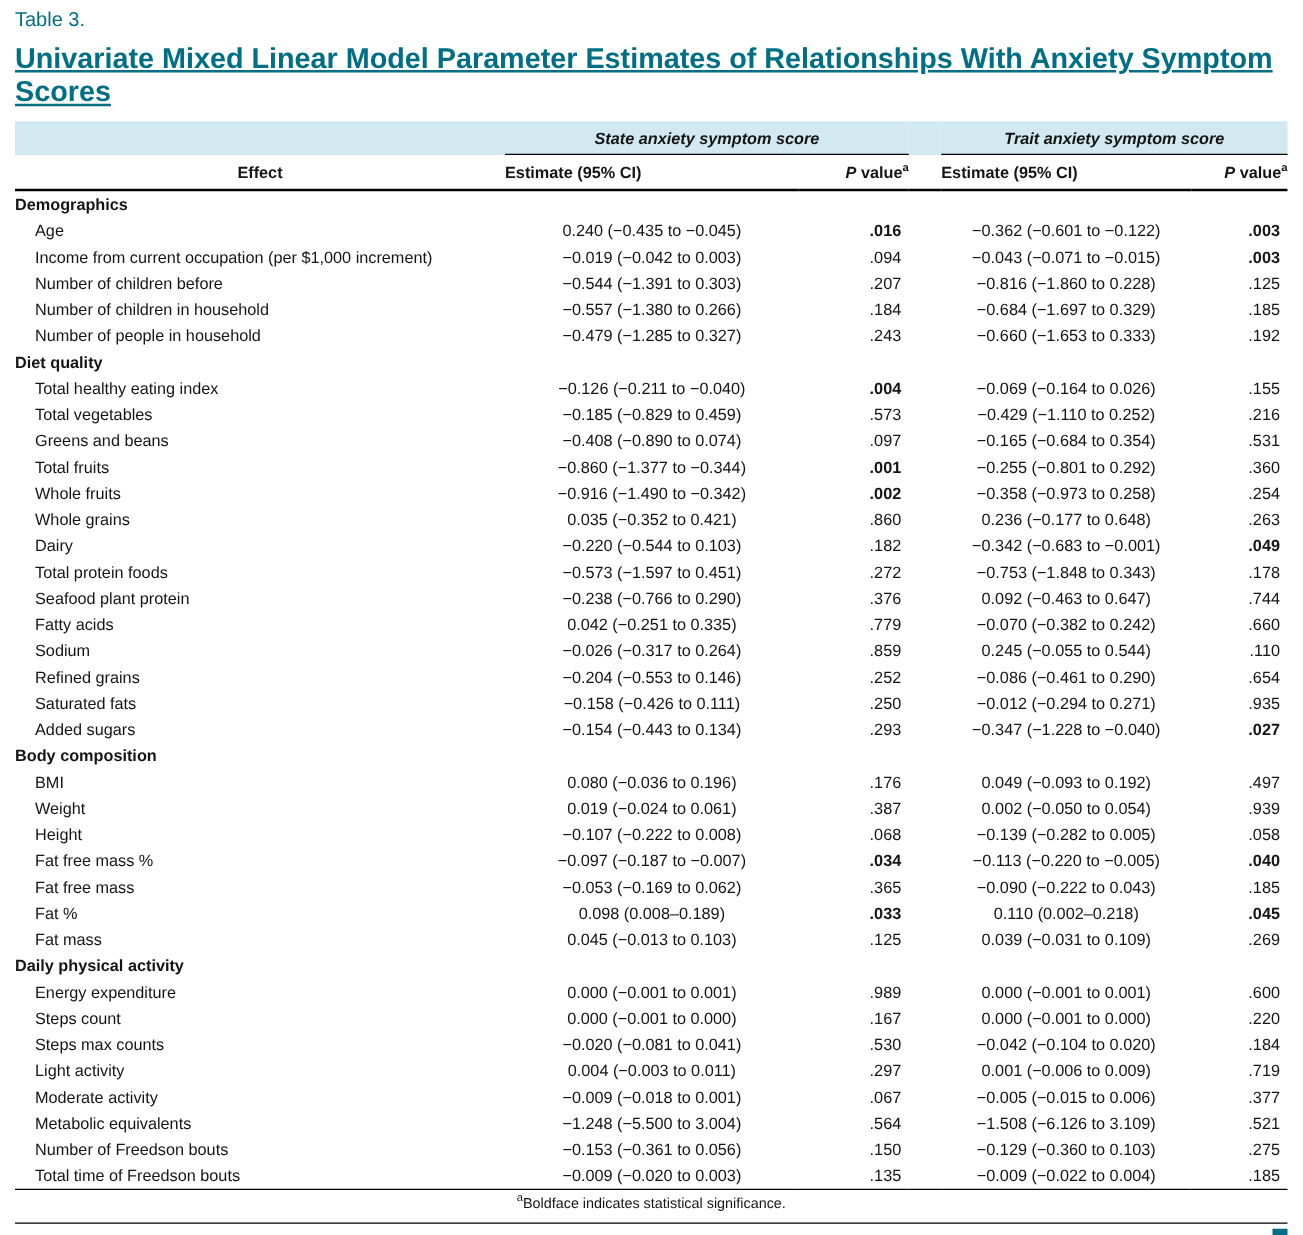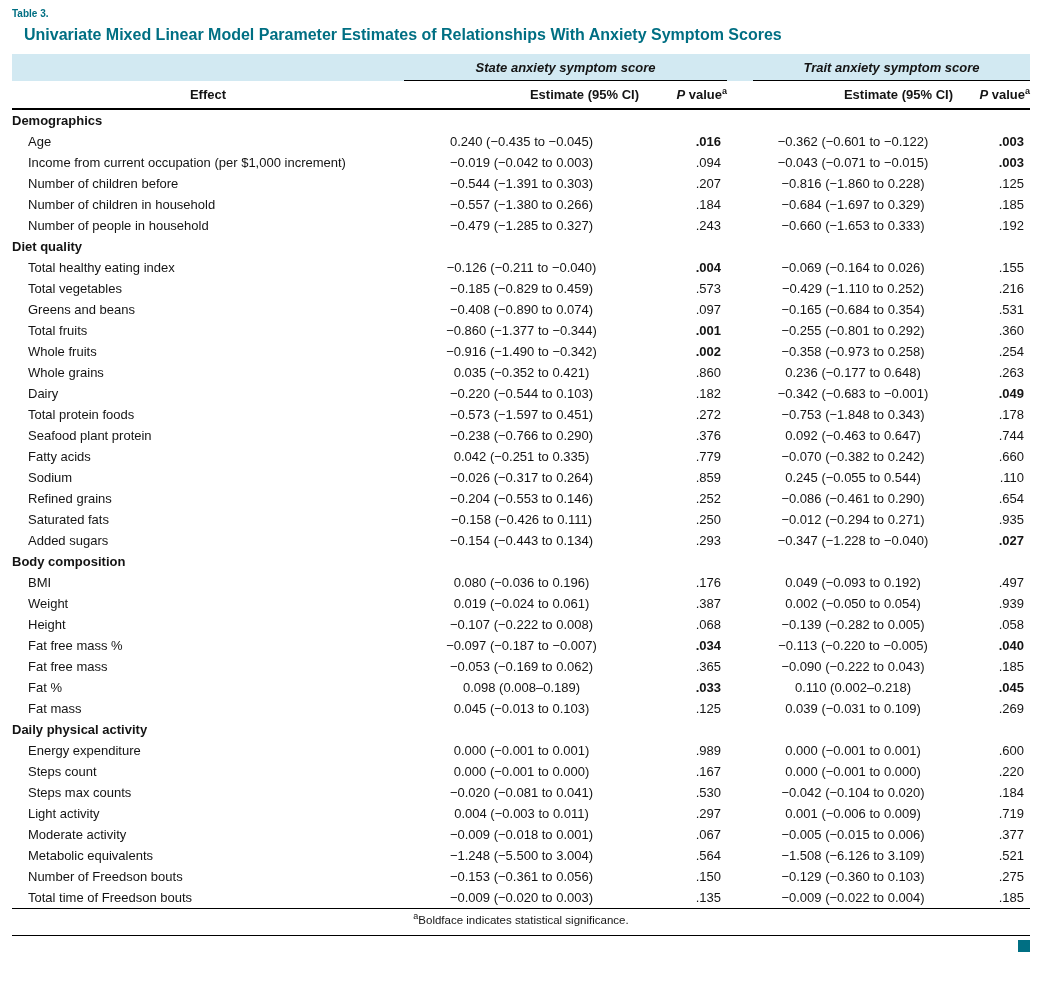--- a/index.html
+++ b/index.html
@@ -4,32 +4,32 @@
 <style>
   :root { --accent:#006f83; --band:#d2e9f2; }
   html, body { margin:0; padding:0; }
   body {
     width:1042px; height:988px; overflow:hidden;
     background:#ffffff; color:#141414;
     font-family:"Liberation Sans", sans-serif;
   }
   .page { padding:8px 12px 0; position:relative; }
 
-  .table-label { color:var(--accent); font-size:10px; font-weight:700; }
-  .table-title { color:var(--accent); font-size:16px; font-weight:700; margin:7px 12px 10px; }
+  .table-label { color:var(--accent); font-size:16px; font-weight:400; }
+  .table-title { color:var(--accent); font-size:23px; font-weight:700; margin:7px 0 10px;text-decoration:underline; }
 
   table { width:100%; border-collapse:collapse; table-layout:fixed; border-bottom:1.5px solid #000; }
   th, td { font-size:13px; line-height:15px; }
 
   .group-row th { background:var(--band); font-weight:700; padding:6px 0 5px;font-style:italic; }
   .group-col { text-align:center; border-bottom:1.5px solid #000; }
 
   .head-row th { font-weight:700; padding:6px 0; border-bottom:2.5px solid #000; vertical-align:bottom; background:#fff; }
   .effect-h { text-align:center; }
-  .est-h { text-align:right; }
+  .est-h { text-align:left; }
   .p-h { text-align:right; padding-right:6px; }
   .pit { font-style:italic; }
   sup { font-size:9px; vertical-align:super; line-height:0; }
 
   tbody td { padding:3px 0; }
   tbody tr.section-row td { font-weight:700; }
   td.effect { padding-left:16px; white-space:nowrap; overflow:hidden; }
   td.est { text-align:center; white-space:nowrap; }
   td.pv { text-align:right; padding-right:6px; }
   td.pv.sig { font-weight:700; }

